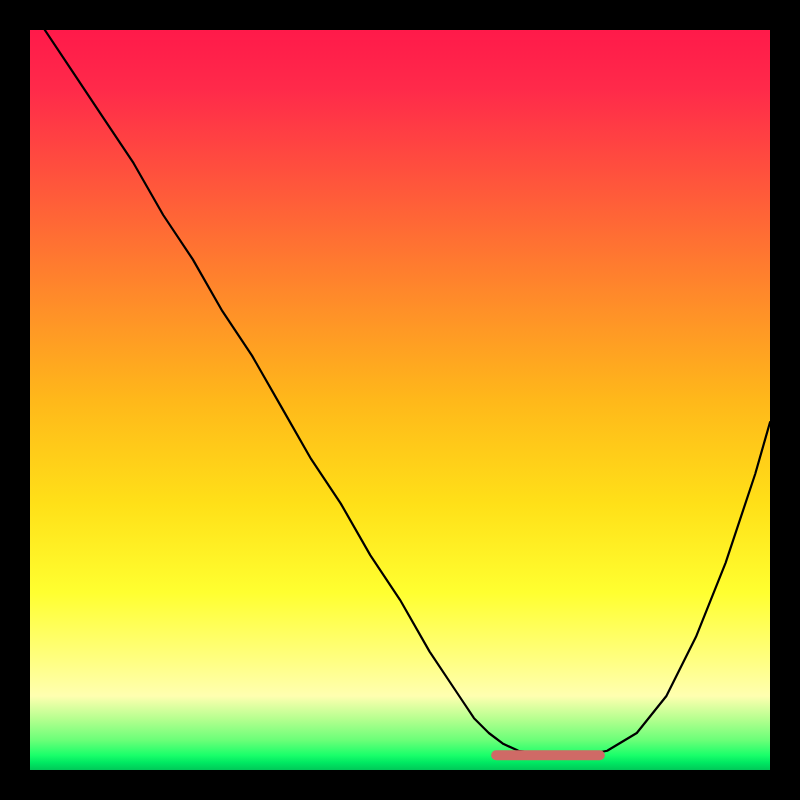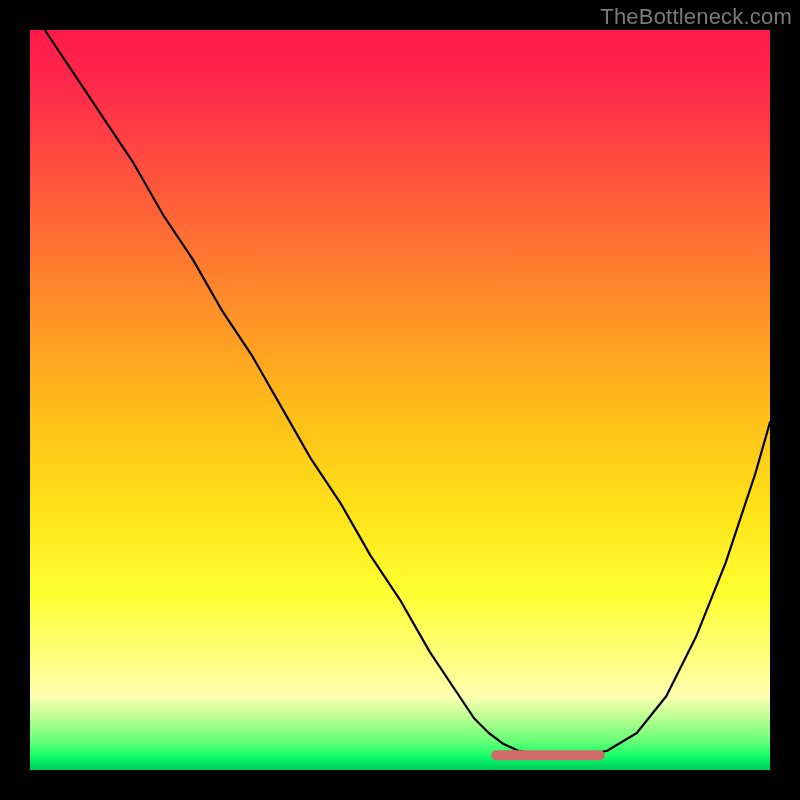--- a/index.html
+++ b/index.html
@@ -52,21 +52,20 @@
     position: absolute;
     inset: 0;
     width: 100%;
     height: 100%;
   }
 </style>
 </head>
 <body>
 
 <div class="chart-wrap">
-  <div class="watermark">TheBottleneck.com</div>
   <div class="plot-area">
     <div class="gradient-bg"></div>
     <svg class="curve" viewBox="0 0 740 740" preserveAspectRatio="none">
       <path id="main-curve" fill="none" stroke="#000" stroke-width="2.2" stroke-linecap="round" stroke-linejoin="round" d="M 14.8 0 L 44.4 44.40000000000009 L 74 88.79999999999995 L 103.60000000000001 133.20000000000005 L 133.2 185 L 162.8 229.40000000000003 L 192.4 281.2 L 222 325.59999999999997 L 251.60000000000002 377.40000000000003 L 281.2 429.2 L 310.8 473.6 L 340.40000000000003 525.4 L 370 569.8 L 399.6 621.6 L 429.2 666 L 444 688.2 L 458.8 703 L 473.6 714.1 L 488.40000000000003 720.76 L 503.20000000000005 723.72 L 518 725.2 L 532.8 725.2 L 547.6 725.2 L 562.4 723.72 L 577.2 720.76 L 606.8 703 L 636.4 666 L 666 606.8 L 695.5999999999999 532.8 L 725.1999999999999 444 L 740 392.20000000000005"></path>
       <path id="highlight-seg" fill="none" stroke="#cf6a66" stroke-width="10" stroke-linecap="round" d="M 466.2 725.2 L 569.8000000000001 725.2"></path>
     </svg>
   </div>
 </div>
 
 </body></html>

